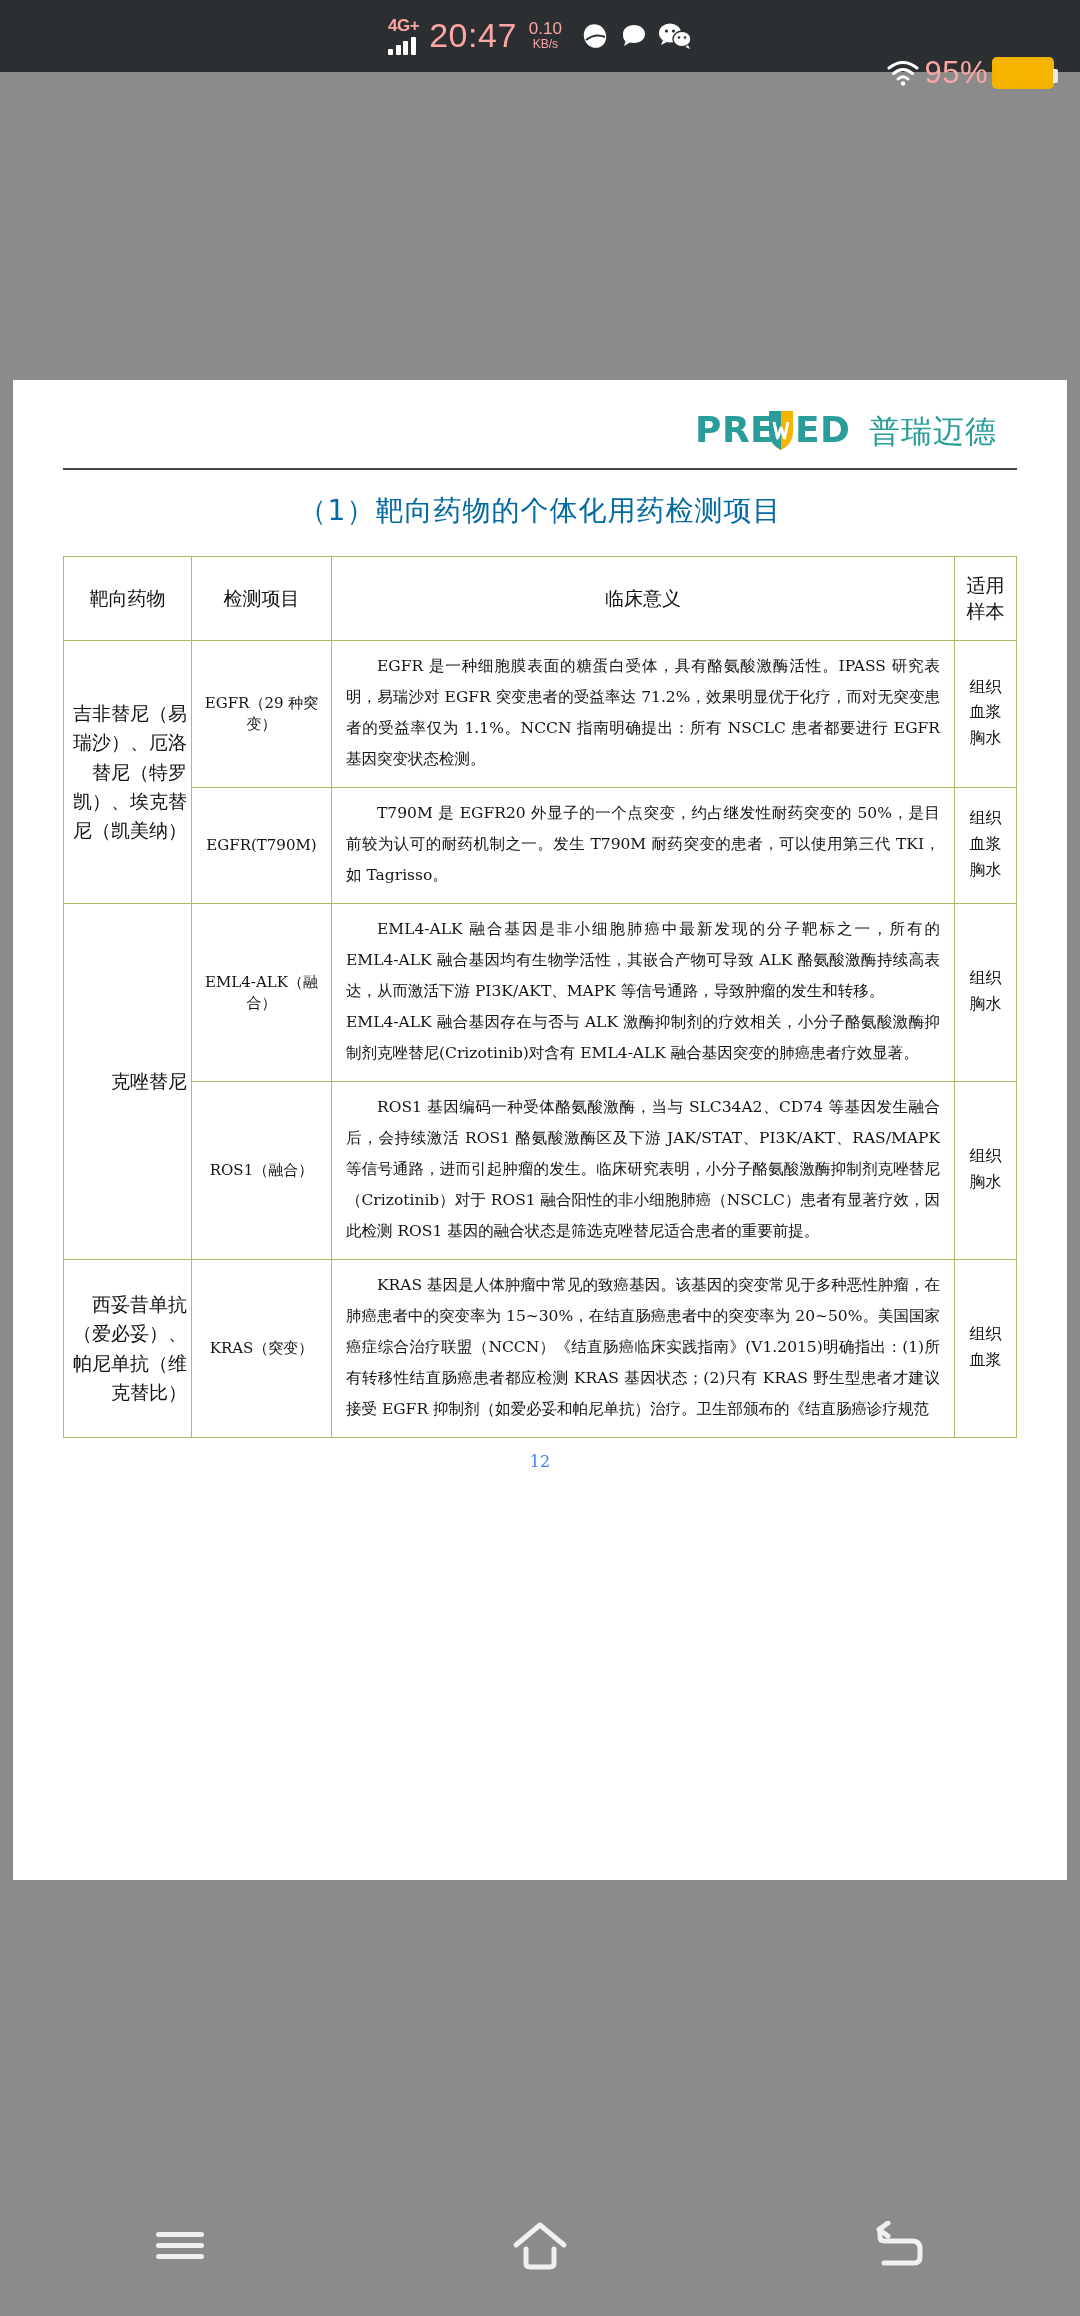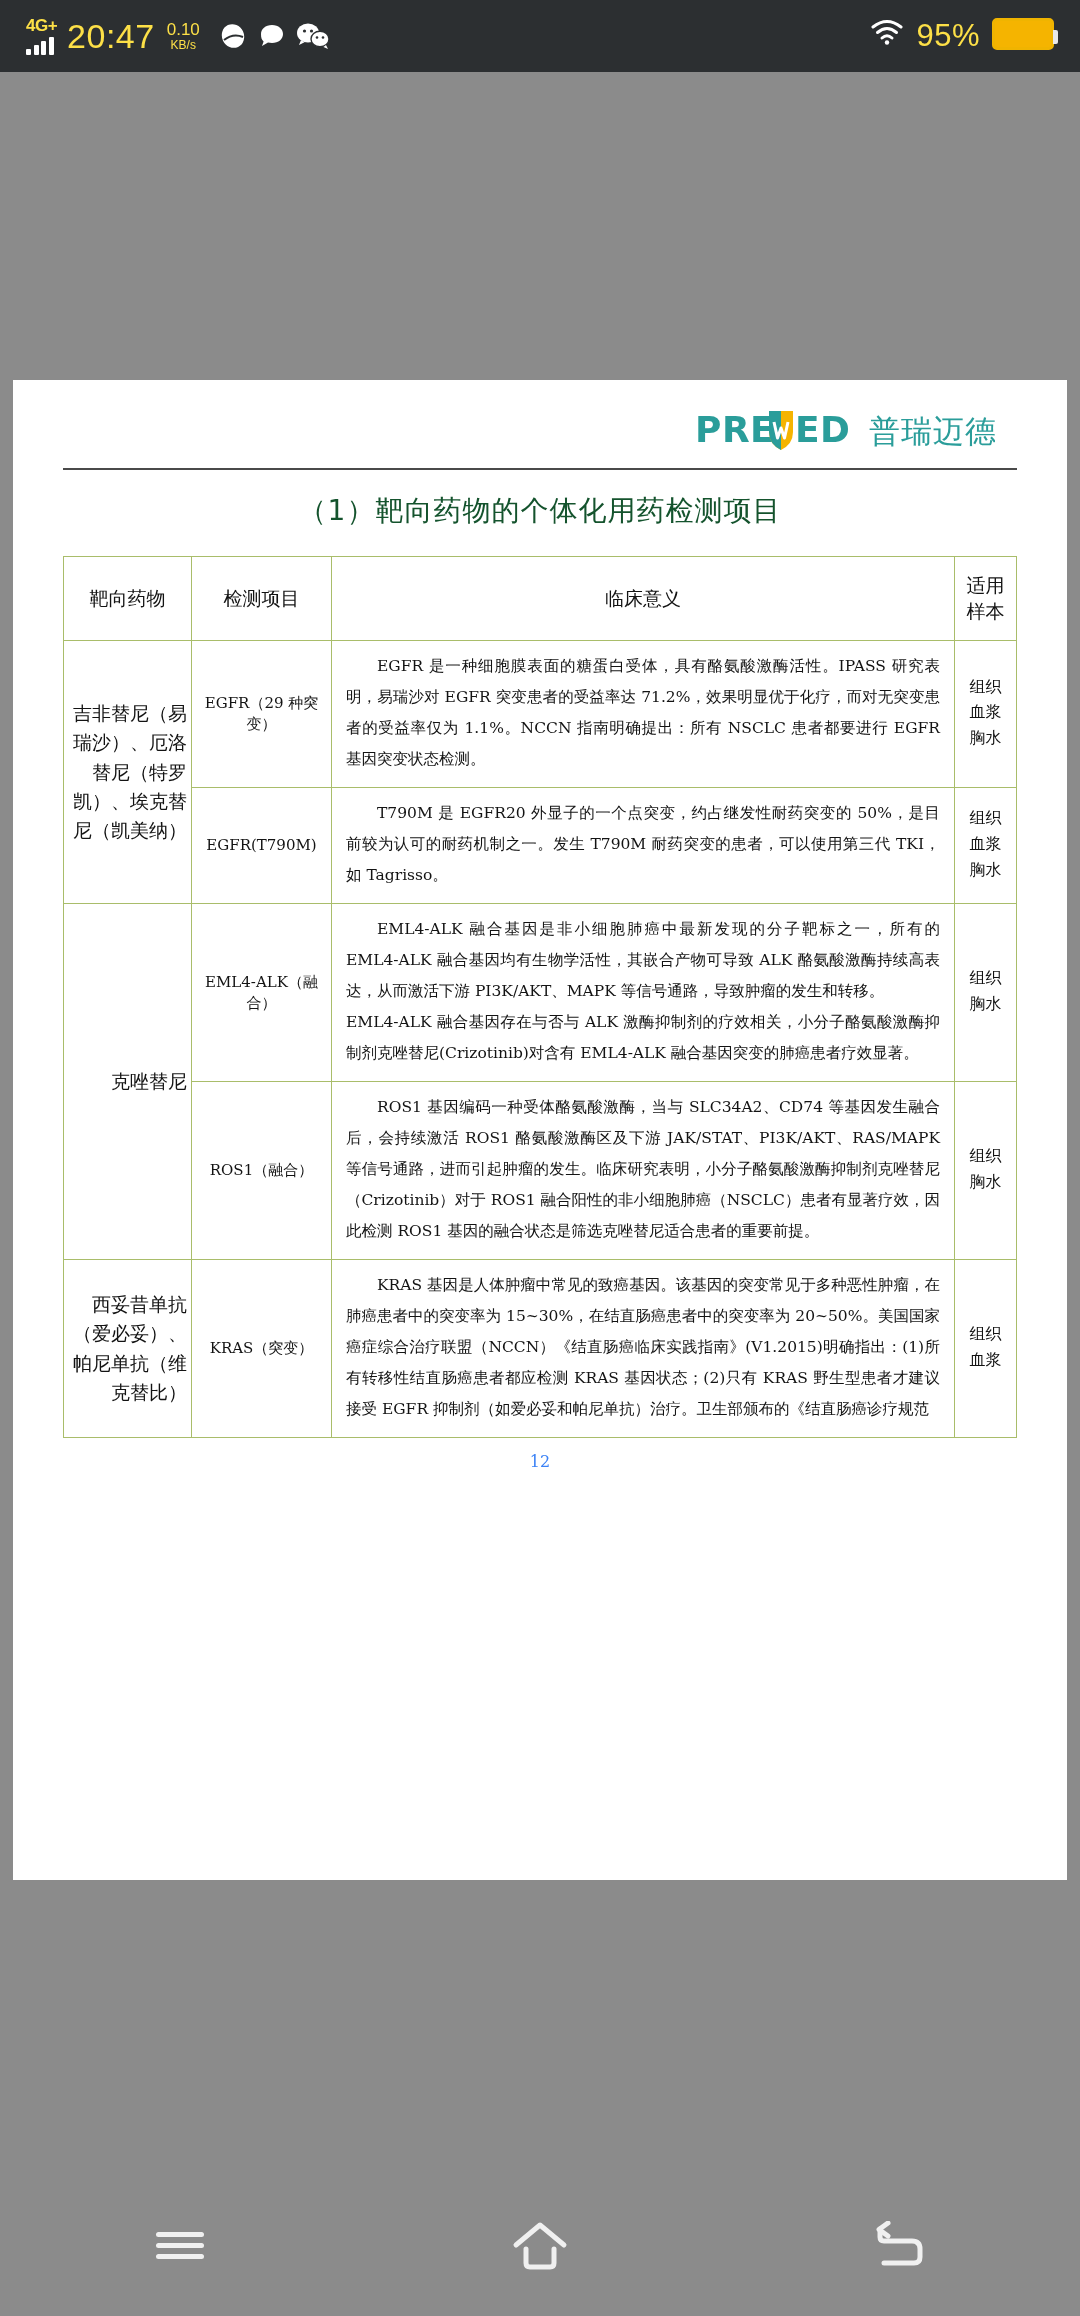--- a/index.html
+++ b/index.html
@@ -9,25 +9,26 @@
     font-family: "Liberation Sans", "DejaVu Sans", sans-serif;
     overflow: hidden;
   }
 
   
   .statusbar {
     position: absolute; top: 0; left: 0;
     width: 1080px; height: 72px;
     background: #2c2f31;
     display: flex; align-items: center;
-    color: #fde047;
-    padding: 9px 26px;
+    color: #fca5a5;
+    padding: 16px 26px;
+    flex-direction: column;
   }
   .sb-left { display: flex; align-items: center; gap: 10px; }
-  .sb-right { display: flex; align-items: flex-start; gap: 12px; margin-left: auto; }
+  .sb-right { display: flex; align-items: center; gap: 4px; margin-left: auto; }
 
   .sig-wrap { display: flex; flex-direction: column; align-items: flex-start; line-height: 1; }
   .sig-label { font-size: 17px; font-weight: bold; letter-spacing: -0.5px; }
   .sig-bars { display: flex; align-items: flex-end; gap: 2.5px; height: 19px; margin-top: 2px; }
   .sig-bars i { display: block; width: 5px; background: #fff; border-radius: 1px; }
   .sig-bars i:nth-child(1){ height: 6px; }
   .sig-bars i:nth-child(2){ height: 10px; }
   .sig-bars i:nth-child(3){ height: 14px; }
   .sig-bars i:nth-child(4){ height: 18px; }
 
@@ -66,21 +67,21 @@
   .logo-row { display: flex; justify-content: flex-end; align-items: center; padding-right: 22px; height: 58px; text-decoration: underline; }
   .logo { display: flex; align-items: center; }
   .logo-svg { display: block; }
 
   .hr-top { border-top: 2px solid #4a4a4a; margin: 8px 0 0 0; }
 
   .doc-title {
     text-align: center;
     font-family: "DejaVu Sans", sans-serif;
     font-size: 28px;
-    color: #14532d;
+    color: #0369a1;
     padding: 22px 0 26px 0;
     letter-spacing: 1px;
   }
 
   
   table.main {
     width: 100%;
     border-collapse: collapse;
     table-layout: fixed;
     font-family: "DejaVu Serif", serif;

